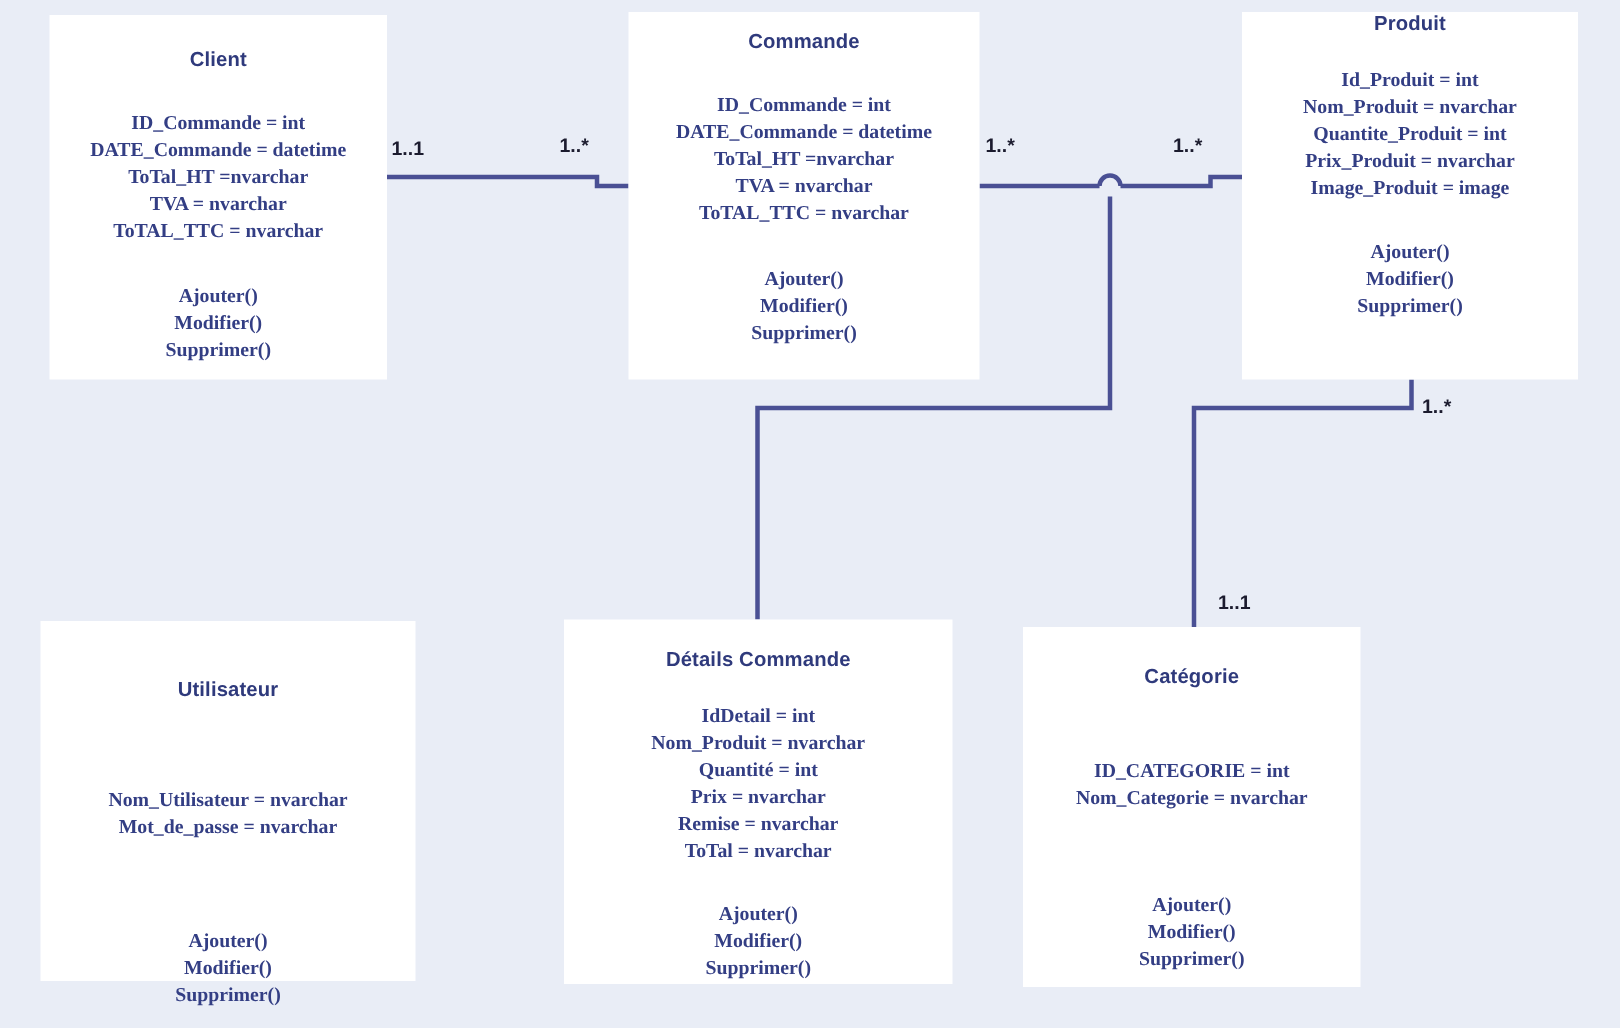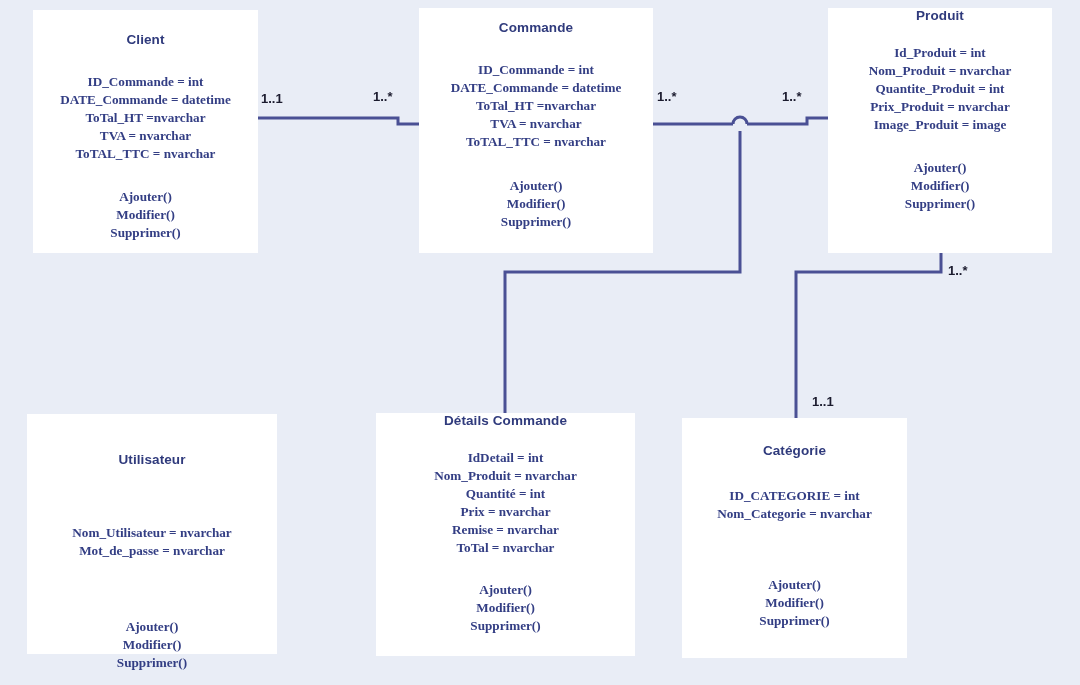--- a/index.html
+++ b/index.html
@@ -140,40 +140,40 @@
       <div>Nom_Utilisateur = nvarchar</div>
       <div>Mot_de_passe = nvarchar</div>
     </div>
     <div class="uml-ops" style="margin-top:58px;">
       <div>Ajouter()</div>
       <div>Modifier()</div>
       <div>Supprimer()</div>
     </div>
   </div>
 
-  <div class="uml-class" style="left:376px; top:413px; width:259px; height:243px; ">
+  <div class="uml-class" style="left:376px; top:413px; width:259px; height:243px; padding-top:19px;">
     <div class="uml-title">Détails Commande</div>
     <div class="uml-attrs" style="margin-top:21px;">
       <div>IdDetail = int</div>
       <div>Nom_Produit = nvarchar</div>
       <div>Quantité = int</div>
       <div>Prix = nvarchar</div>
       <div>Remise = nvarchar</div>
       <div>ToTal = nvarchar</div>
     </div>
     <div class="uml-ops" style="margin-top:24px;">
       <div>Ajouter()</div>
       <div>Modifier()</div>
       <div>Supprimer()</div>
     </div>
   </div>
 
   <div class="uml-class" style="left:682px; top:418px; width:225px; height:240px; padding-top:25px;text-align:right;">
     <div class="uml-title">Catégorie</div>
-    <div class="uml-attrs" style="margin-top:29px;">
+    <div class="uml-attrs" style="margin-top:47px;">
       <div>ID_CATEGORIE = int</div>
       <div>Nom_Categorie = nvarchar</div>
     </div>
     <div class="uml-ops" style="margin-top:53px;">
       <div>Ajouter()</div>
       <div>Modifier()</div>
       <div>Supprimer()</div>
     </div>
   </div>
 

